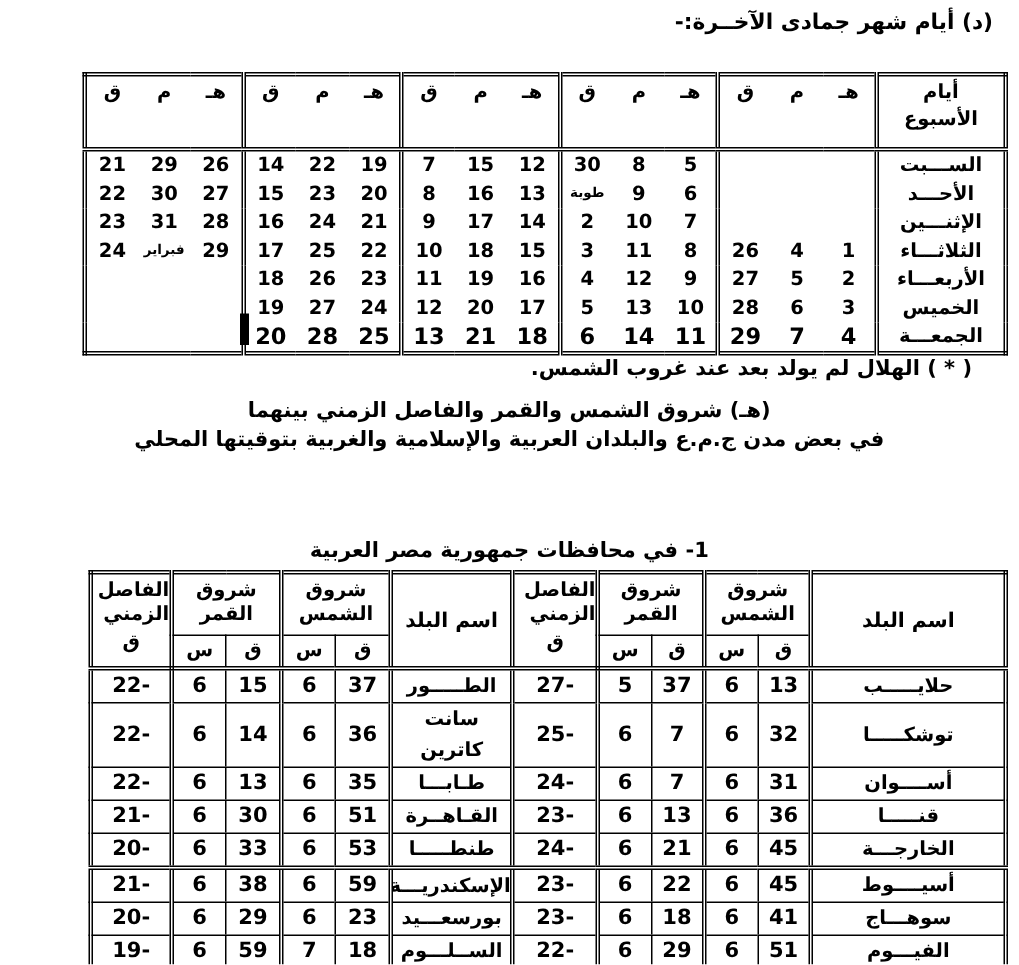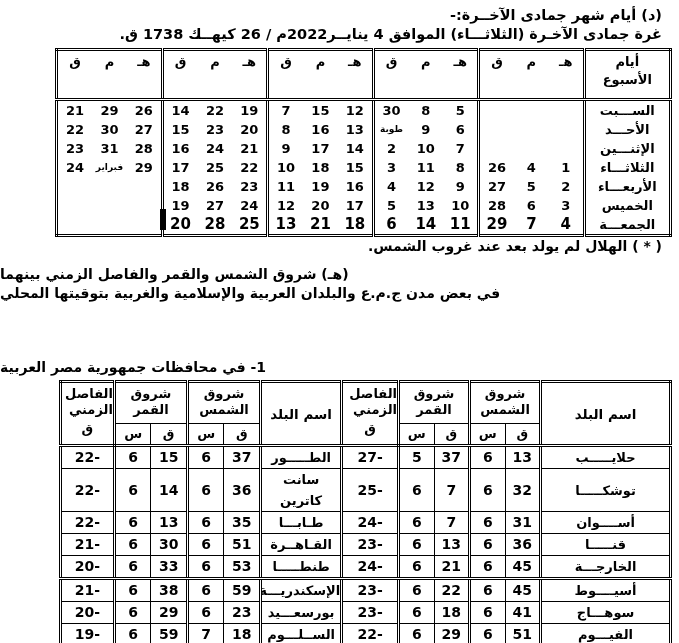--- a/index.html
+++ b/index.html
@@ -3,22 +3,22 @@
 <meta charset="utf-8">
 <style>
   html,body{margin:0;padding:0;background:#fff;}
   .page{
     position:relative;width:679px;height:643px;background:#fff;color:#000;
     font-family:"DejaVu Sans",sans-serif;direction:rtl;overflow:hidden;
   }
   .bold-line{position:absolute;font-weight:bold;white-space:nowrap;}
   .h1{top:7px;right:17px;font-size:14.5px;}
   .h2{top:26px;right:17px;font-size:14.5px;}
-  .note-ast{top:238px;right:17px;font-size:14px;}
-  .center-line{position:absolute;left:0;right:0;text-align:left;font-weight:bold;font-size:14px;}
+  .note-ast{top:238px;right:31px;font-size:14px;}
+  .center-line{position:absolute;left:0;right:0;text-align:center;font-weight:bold;font-size:14px;}
   .e1{top:266px;}
   .e2{top:285px;}
   .e3{top:321px;}
   .t1-title{top:359px;}
   .footer-line{top:618px;}
 
   
   table.cal{
     position:absolute;top:48px;right:7px;width:617px;
     border-collapse:collapse;table-layout:fixed;
@@ -58,21 +58,20 @@
   .sun tr.sect td{border-bottom:3px double #000;}
 
   .smudge{position:absolute;left:160px;top:209px;width:6px;height:21px;background:#000;}
 </style>
 </head>
 <body>
 
 <div class="page">
 
   <div class="bold-line h1">(د) أيام شهر جمادى الآخــرة:-</div>
-  <div class="bold-line h2">غرة جمادى الآخـرة (الثلاثـــاء) الموافق 4 ينايــر2022م / 26 كيهــك 1738 ق.</div>
 
   <table class="cal" dir="rtl">
     <colgroup>
       <col style="width:86px">
       <col span="15" style="width:35px">
     </colgroup>
     <thead>
       <tr>
         <th>
           <span>أيام</span><br>

